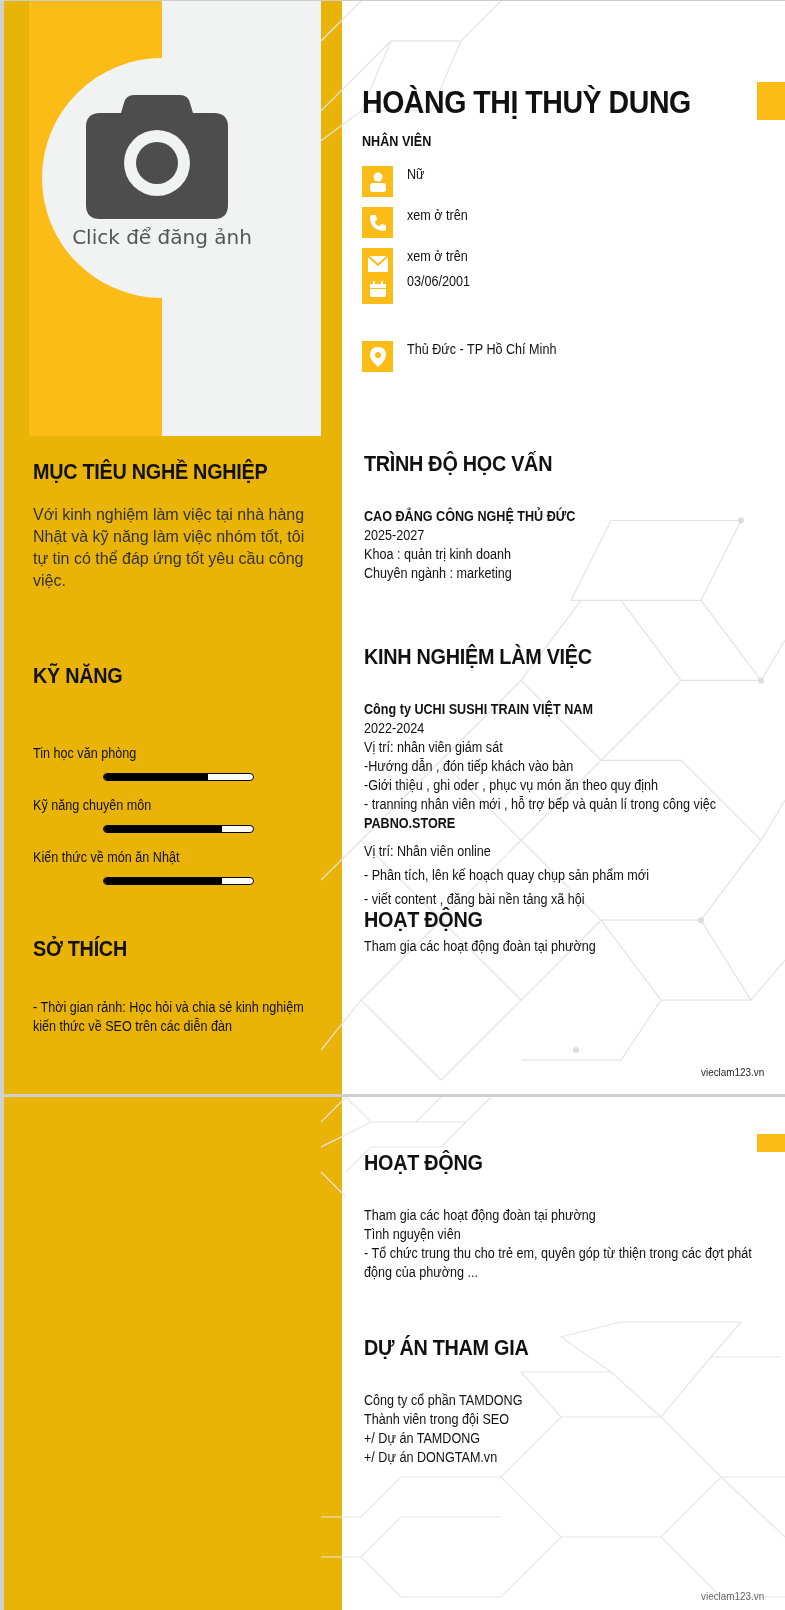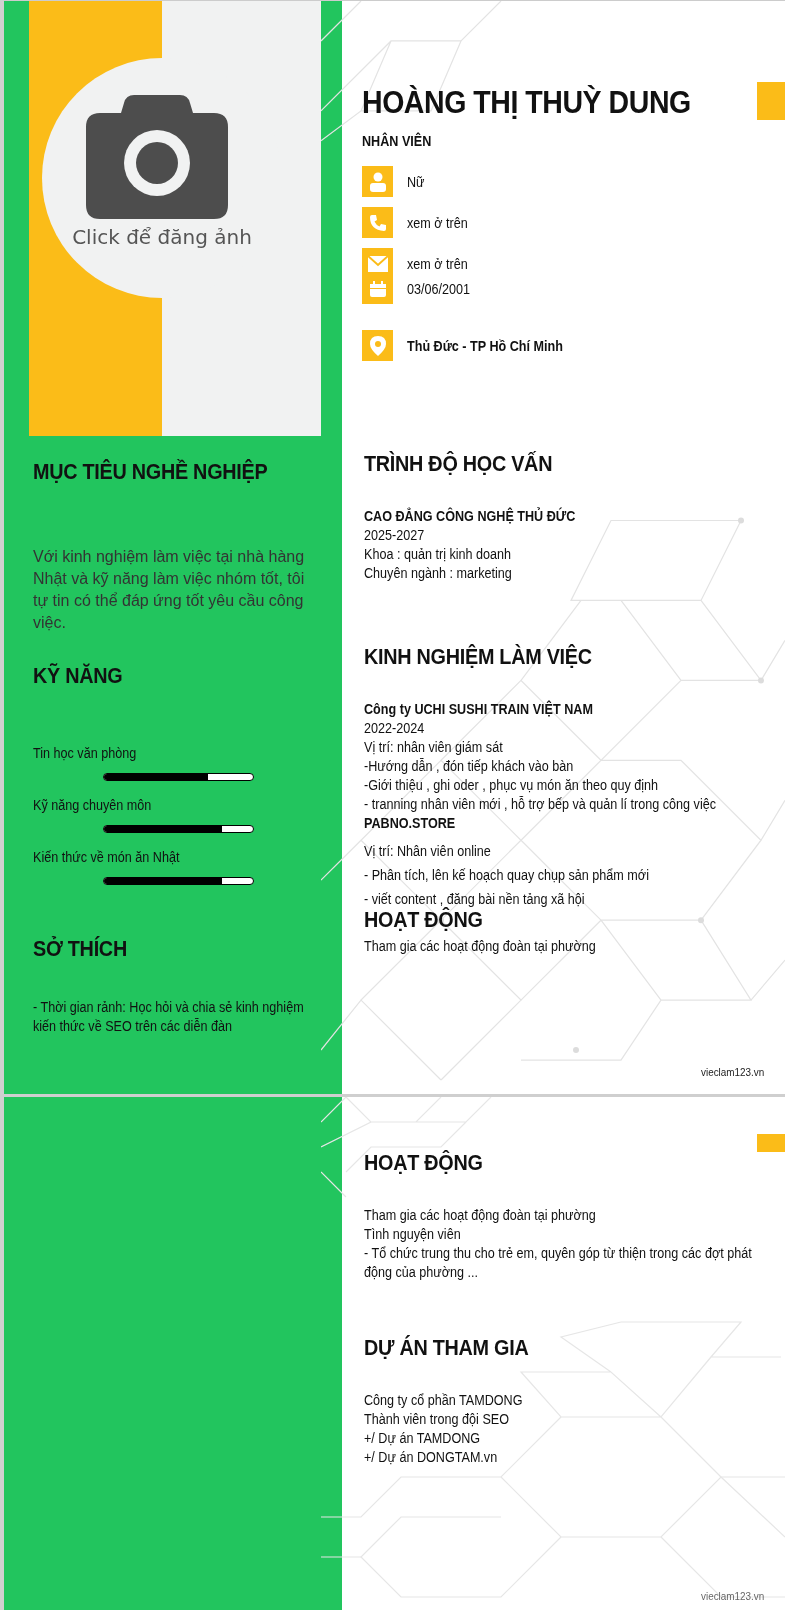--- a/index.html
+++ b/index.html
@@ -5,44 +5,44 @@
   * { box-sizing: border-box; margin: 0; padding: 0; }
   html, body { width: 785px; height: 1610px; background: #ffffff; overflow: hidden; }
   body { font-family: "Liberation Sans", sans-serif; color: #111; position: relative; }
 
   .page { position: absolute; left: 4px; width: 781px; background: #fff; overflow: hidden; }
   .page1 { top: 0; height: 1095px; border-top: 1px solid #ccc; }
   .page2 { top: 1097px; height: 513px; }
   .gutter { position: absolute; left: 0; top: 0; width: 4px; height: 1610px; background: #d0d0d0; }
   .page-sep { position: absolute; left: 0; top: 1094px; width: 785px; height: 3px; background: #cfcfcf; }
 
-  .left-col { position: absolute; left: 0; top: 0; width: 338px; height: 100%; background: #22c55e; }
+  .left-col { position: absolute; left: 0; top: 0; width: 338px; height: 100%; background: #eab308; }
   .right-col { position: absolute; left: 317px; top: 0; right: 0; height: 100%; }
   .pattern { position: absolute; left: 0; top: 0; width: 100%; height: 100%; }
 
   .yellow-bar { position: absolute; left: 25px; top: 0; width: 133px; height: 435px; background: #fbbc18; }
   .photo-circle { position: absolute; left: 38px; top: 57px; width: 240px; height: 240px; border-radius: 50%; background: #f1f2f2; }
   .photo-cover { position: absolute; left: 158px; top: 0; width: 159px; height: 435px; background: #f1f2f2; }
   .camera { position: absolute; left: 82px; top: 94px; width: 142px; height: 124px; }
   .photo-caption { position: absolute; left: 0; width: 316px; top: 224px; text-align: center; font-family: "DejaVu Sans", sans-serif; font-size: 20px; color: #555; }
 
   .name { position: absolute; left: 358px; top: 84px; font-size: 31px; font-weight: bold; letter-spacing: -0.5px; transform: scaleX(0.92); transform-origin: left; }
   .role { position: absolute; left: 358px; top: 132px; font-size: 14px; font-weight: bold; transform: scaleX(0.9); transform-origin: left; }
   .corner-tab { position: absolute; right: 0; width: 28px; background: #fbbc18; }
   .corner1 { top: 81px; height: 38px; }
   .corner2 { top: 1134px; height: 18px; }
 
-  .contact { position: absolute; left: 358px; display: flex; align-items: center; gap: 14px; }
+  .contact { position: absolute; left: 358px; display: flex; gap: 14px; }
   .contact .ic { width: 31px; height: 31px; background: #fbbc18; display: flex; align-items: center; justify-content: center; }
   .contact .txt { font-size: 14px; transform: scaleX(0.9); transform-origin: left; white-space: nowrap; }
 
   .h2 { position: absolute; font-size: 22px; font-weight: bold; transform: scaleX(0.9); transform-origin: left; white-space: nowrap; letter-spacing: -0.3px; }
   .body-text { position: absolute; font-size: 14px; line-height: 19px; transform: scaleX(0.9); transform-origin: left; white-space: nowrap; }
   .body-text .b { font-weight: bold; }
-  .objective { position: absolute; left: 29px; top: 545px; width: 280px; font-size: 16px; line-height: 22px; color: #333; }
+  .objective { position: absolute; left: 29px; top: 503px; width: 280px; font-size: 16px; line-height: 22px; color: #333; }
 
   .skill-label { position: absolute; left: 29px; font-size: 14px; transform: scaleX(0.9); transform-origin: left; white-space: nowrap; }
   .skill-bar { position: absolute; left: 99px; width: 151px; height: 8px; border: 1.5px solid #000; border-radius: 4px; background: #fff; overflow: hidden; }
   .skill-fill { height: 100%; background: #000; }
 
   .watermark { position: absolute; font-size: 11px; color: #222; transform: scaleX(0.9); transform-origin: left; }
 </style>
 </head>
 <body>
 
@@ -139,21 +139,21 @@
       <svg width="18" height="18" viewBox="0 0 18 18">
           <rect x="1" y="4" width="16" height="13" rx="2" fill="#fff"></rect>
           <rect x="1" y="4" width="16" height="4" fill="#fff"></rect>
           <rect x="4" y="1" width="2" height="5" fill="#fff"></rect>
           <rect x="12" y="1" width="2" height="5" fill="#fff"></rect>
           <rect x="1" y="8" width="16" height="1" fill="#fbbc18"></rect>
         </svg>
     </div>
     <span class="txt">03/06/2001</span>
   </div>
-  <div class="contact" style="top:329px;font-weight:bold;">
+  <div class="contact" style="top:340px;">
     <div class="ic">
       <svg width="16" height="20" viewBox="0 0 16 20">
           <path d="M8 0 Q16 0 16 8 Q16 13 8 20 Q0 13 0 8 Q0 0 8 0 Z" fill="#fff"></path>
           <circle cx="8" cy="8" r="3" fill="#fbbc18"></circle>
         </svg>
     </div>
     <span class="txt">Thủ Đức - TP Hồ Chí Minh</span>
   </div>
 
   <div class="h2" style="left:360px; top:450px;">TRÌNH ĐỘ HỌC VẤN</div>

